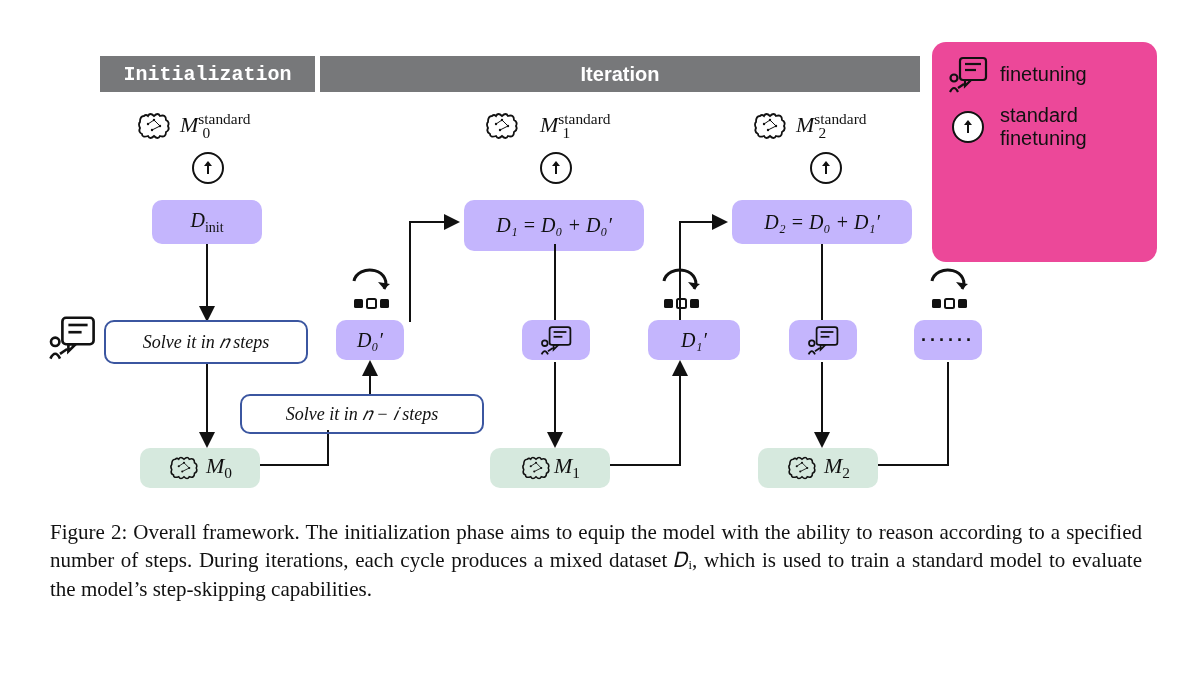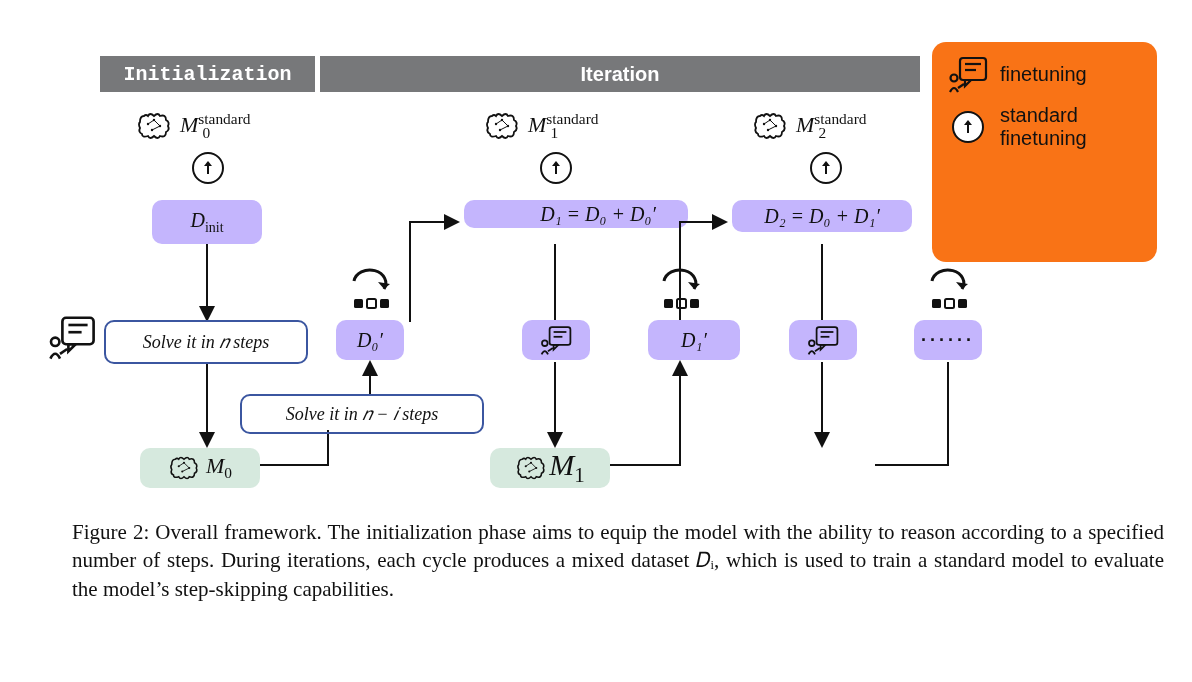--- a/index.html
+++ b/index.html
@@ -22,21 +22,21 @@
     font-family: Arial, Helvetica, sans-serif;
     font-weight: 700;
     font-size: 20px;
     text-align: center;
     display: flex;
     align-items: center;
     justify-content: center;
     height: 36px;
   }
   .legend-panel {
-    background: #f97316;
+    background: #ec4899;
     border-radius: 14px;
     width: 225px;
     height: 220px;
     box-sizing: border-box;
     padding: 10px 14px;
   }
   .box {
     background: #c4b5fd;
     border-radius: 10px;
     display: flex;
@@ -147,21 +147,21 @@
       <span>M</span><span class="math-sup">standard</span><span class="math-sub" style="margin-left:-48px;">0</span>
     </span>
   </div>
   <div class="abs circle-icon" style="left:192px; top:152px;">
     <svg width="14" height="14" viewBox="0 0 14 14">
         <line x1="7" y1="13" x2="7" y2="2" stroke="#111" stroke-width="2"></line>
         <polygon points="7,0 3,5 11,5" fill="#111"></polygon>
       </svg>
   </div>
 
-  <div class="abs" style="left:484px; top:110px; display:flex; align-items:flex-start; gap:8px;">
+  <div class="abs" style="left:484px; top:110px; display:flex; align-items:flex-start; gap:20px;">
     <svg width="36" height="32" viewBox="0 0 36 32">
       <path d="M8,6 Q4,6 4,12 Q2,14 4,18 Q2,22 6,24 Q6,28 12,26 Q14,30 18,26 Q22,30 24,26 Q30,28 30,22 Q34,20 32,16 Q34,12 30,10 Q30,4 24,6 Q22,2 18,6 Q14,2 12,6 Q10,4 8,6 Z" fill="none" stroke="#111" stroke-width="1.8"></path>
       <circle cx="12" cy="14" r="1.2" fill="#111"></circle>
         <circle cx="18" cy="10" r="1.2" fill="#111"></circle>
         <circle cx="24" cy="16" r="1.2" fill="#111"></circle>
         <circle cx="16" cy="20" r="1.2" fill="#111"></circle>
       <line x1="12" y1="14" x2="18" y2="10" stroke="#111" stroke-width="1"></line>
         <line x1="18" y1="10" x2="24" y2="16" stroke="#111" stroke-width="1"></line>
         <line x1="16" y1="20" x2="24" y2="16" stroke="#111" stroke-width="1"></line>
     </svg>
@@ -194,22 +194,22 @@
   <div class="abs circle-icon" style="left:810px; top:152px;">
     <svg width="14" height="14" viewBox="0 0 14 14">
         <line x1="7" y1="13" x2="7" y2="2" stroke="#111" stroke-width="2"></line>
         <polygon points="7,0 3,5 11,5" fill="#111"></polygon>
       </svg>
   </div>
 
   <div class="abs box" style="left:152px; top:200px; width:110px; height:44px;">
     <span class="math" style="font-size:20px;"><span>D</span><span class="math-sub">init</span></span>
   </div>
-  <div class="abs box" style="left:464px; top:200px; width:180px; height:28px; font-style:italic; font-family:'Cambria Math','Times New Roman',serif; font-size:20px;padding-left:44px;">D₁ = D₀ + D₀′</div>
-  <div class="abs box" style="left:732px; top:200px; width:180px; height:32px; font-style:italic; font-family:'Cambria Math','Times New Roman',serif; font-size:20px;">D₂ = D₀ + D₁′</div>
+  <div class="abs box" style="left:464px; top:200px; width:180px; height:51px; font-style:italic; font-family:'Cambria Math','Times New Roman',serif; font-size:20px;">D₁ = D₀ + D₀′</div>
+  <div class="abs box" style="left:732px; top:200px; width:180px; height:44px; font-style:italic; font-family:'Cambria Math','Times New Roman',serif; font-size:20px;">D₂ = D₀ + D₁′</div>
 
   <svg class="abs" style="left:0; top:0;" width="1192" height="560">
     <defs>
       <marker id="ah" markerWidth="8" markerHeight="8" refX="7" refY="4" orient="auto">
         <path d="M0,0 L8,4 L0,8 Z" fill="#111"></path>
       </marker>
     </defs>
 
     <line x1="207" y1="244" x2="207" y2="320" stroke="#111" stroke-width="2" marker-end="url(#ah)"></line>
 
@@ -325,18 +325,31 @@
     <svg width="32" height="28" viewBox="0 0 36 32">
       <path d="M8,6 Q4,6 4,12 Q2,14 4,18 Q2,22 6,24 Q6,28 12,26 Q14,30 18,26 Q22,30 24,26 Q30,28 30,22 Q34,20 32,16 Q34,12 30,10 Q30,4 24,6 Q22,2 18,6 Q14,2 12,6 Q10,4 8,6 Z" fill="none" stroke="#111" stroke-width="1.8"></path>
       <circle cx="12" cy="14" r="1.2" fill="#111"></circle>
         <circle cx="18" cy="10" r="1.2" fill="#111"></circle>
         <circle cx="24" cy="16" r="1.2" fill="#111"></circle>
         <circle cx="16" cy="20" r="1.2" fill="#111"></circle>
       <line x1="12" y1="14" x2="18" y2="10" stroke="#111" stroke-width="1"></line>
         <line x1="18" y1="10" x2="24" y2="16" stroke="#111" stroke-width="1"></line>
         <line x1="16" y1="20" x2="24" y2="16" stroke="#111" stroke-width="1"></line>
     </svg>
-    <span class="math" style="font-size:30px; margin-left:2px;"><span>M</span><span class="math-sub">1</span></span>
-  </div>
-
-  <div class="abs caption" style="left:50px; top:518px; width:1092px;margin-left:22px;">Figure 2: Overall framework. The initialization phase aims to equip the model with the ability to reason according to a specified number of steps. During iterations, each cycle produces a mixed dataset 𝐷ᵢ, which is used to train a standard model to evaluate the model’s step-skipping capabilities.</div>
+    <span class="math" style="font-size:22px; margin-left:2px;"><span>M</span><span class="math-sub">1</span></span>
+  </div>
+  <div class="abs box-green" style="left:758px; top:448px; width:120px; height:40px;">
+    <svg width="32" height="28" viewBox="0 0 36 32">
+      <path d="M8,6 Q4,6 4,12 Q2,14 4,18 Q2,22 6,24 Q6,28 12,26 Q14,30 18,26 Q22,30 24,26 Q30,28 30,22 Q34,20 32,16 Q34,12 30,10 Q30,4 24,6 Q22,2 18,6 Q14,2 12,6 Q10,4 8,6 Z" fill="none" stroke="#111" stroke-width="1.8"></path>
+      <circle cx="12" cy="14" r="1.2" fill="#111"></circle>
+        <circle cx="18" cy="10" r="1.2" fill="#111"></circle>
+        <circle cx="24" cy="16" r="1.2" fill="#111"></circle>
+        <circle cx="16" cy="20" r="1.2" fill="#111"></circle>
+      <line x1="12" y1="14" x2="18" y2="10" stroke="#111" stroke-width="1"></line>
+        <line x1="18" y1="10" x2="24" y2="16" stroke="#111" stroke-width="1"></line>
+        <line x1="16" y1="20" x2="24" y2="16" stroke="#111" stroke-width="1"></line>
+    </svg>
+    <span class="math" style="font-size:22px; margin-left:6px;"><span>M</span><span class="math-sub">2</span></span>
+  </div>
+
+  <div class="abs caption" style="left:50px; top:518px; width:1092px;">Figure 2: Overall framework. The initialization phase aims to equip the model with the ability to reason according to a specified number of steps. During iterations, each cycle produces a mixed dataset 𝐷ᵢ, which is used to train a standard model to evaluate the model’s step-skipping capabilities.</div>
 
 </div>
 
 </body></html>

